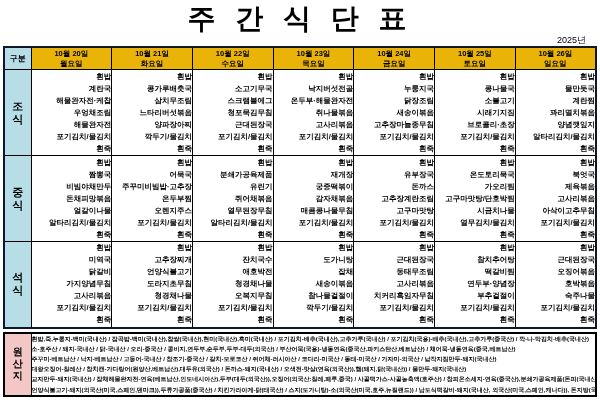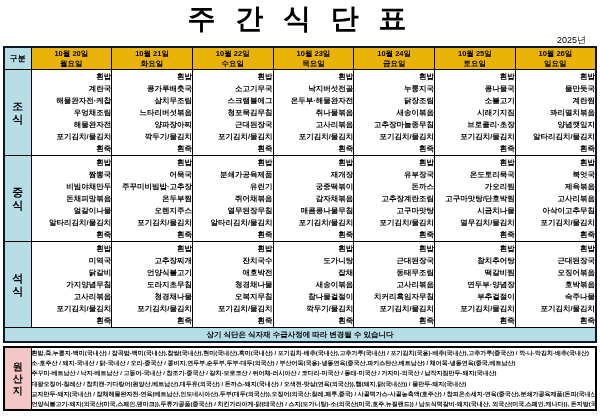--- a/index.html
+++ b/index.html
@@ -287,23 +287,20 @@
           <td class="menu-cell">
             <div class="menu-item">흰밥</div>
             <div class="menu-item">근대된장국</div>
             <div class="menu-item">오징어볶음</div>
             <div class="menu-item">호박볶음</div>
             <div class="menu-item">숙주나물</div>
             <div class="menu-item">포기김치/물김치</div>
             <div class="menu-item">흰죽</div>
           </td>
         </tr>
-        <tr class="notice-row">
-          <td class="notice-cell" colspan="8">상기 식단은 식자재 수급사정에 따라 변경될 수 있습니다</td>
-        </tr>
       </tbody>
   </table>
 
   <table class="origin-table">
     <colgroup>
       <col style="width:27px">
       <col>
     </colgroup>
     <tbody>
       <tr>

